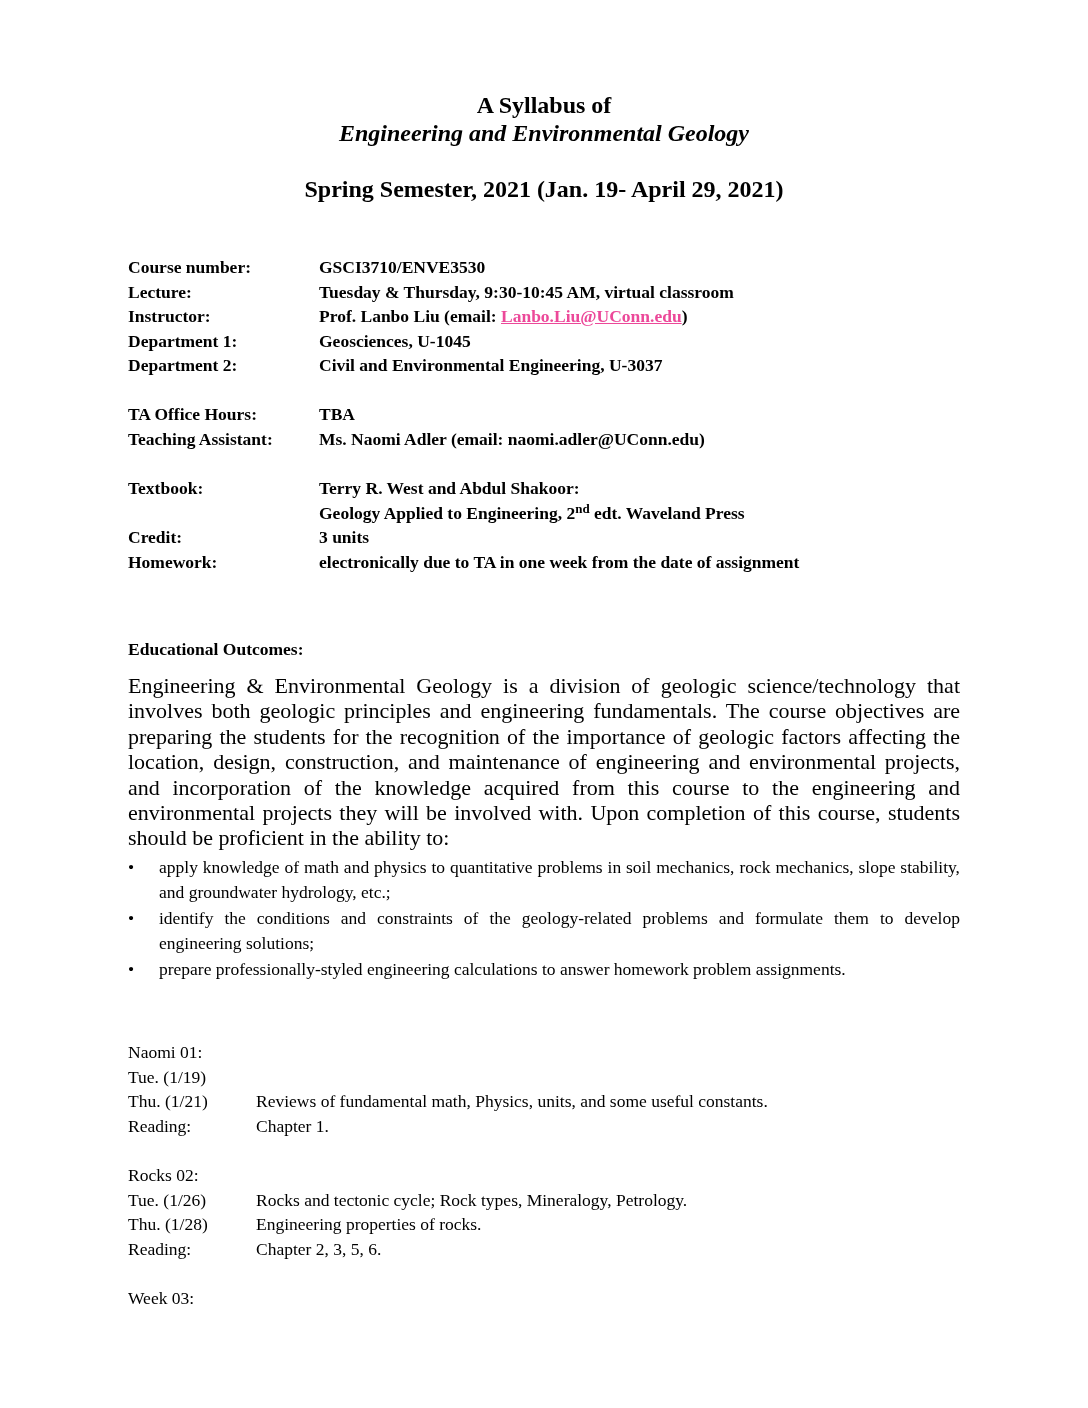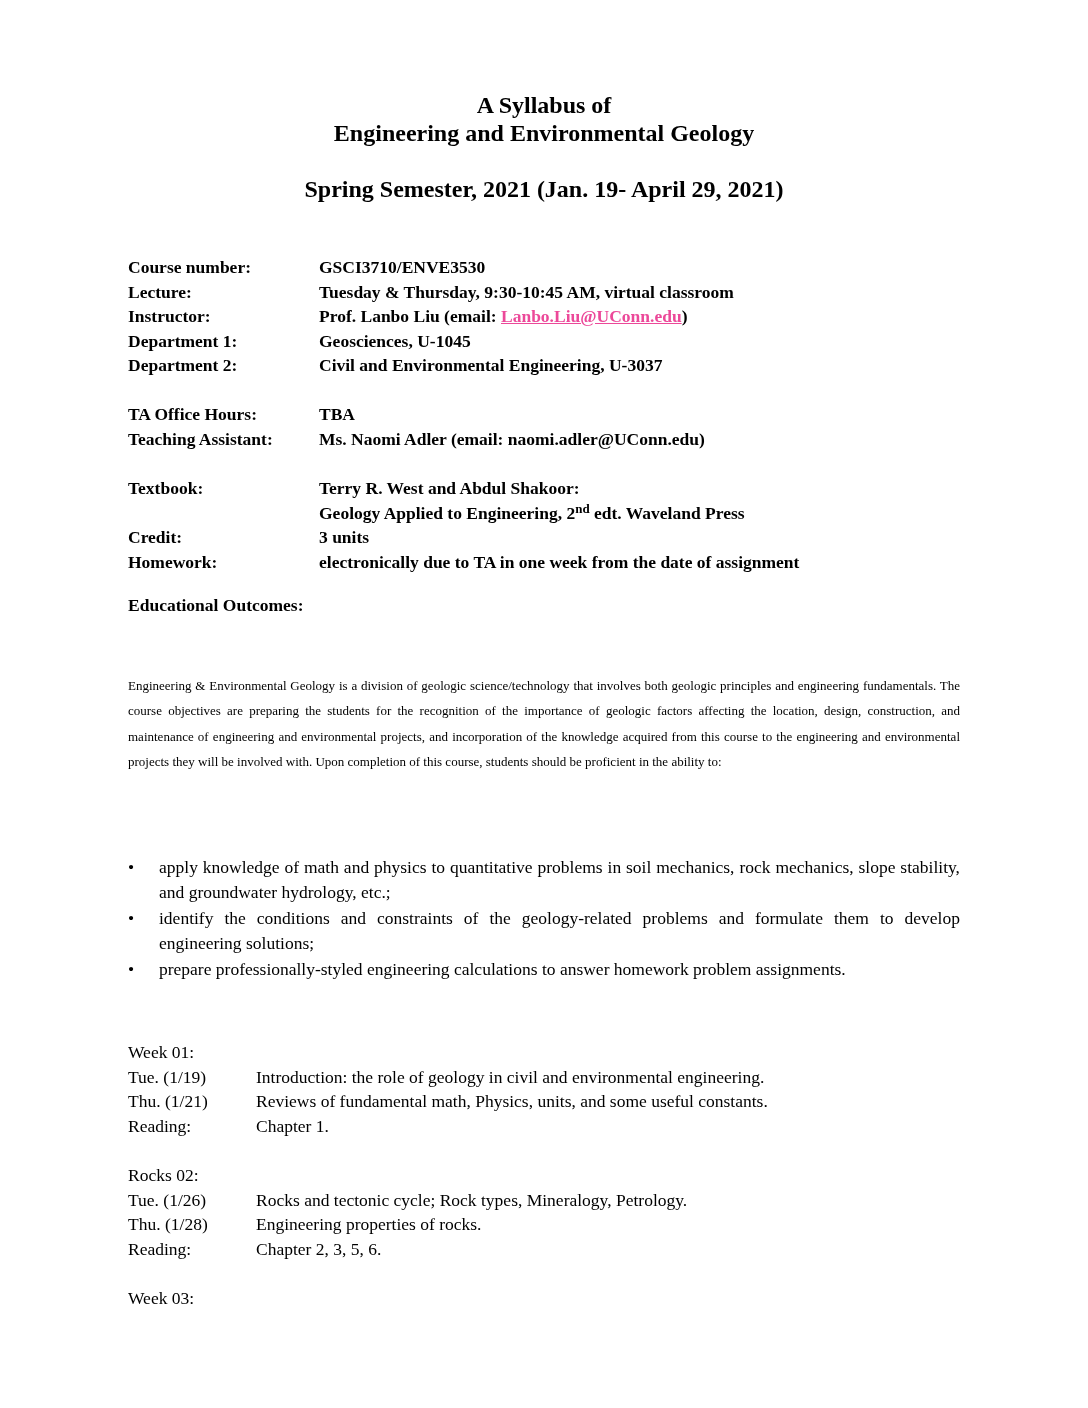--- a/index.html
+++ b/index.html
@@ -4,30 +4,30 @@
   <style>
     html, body { margin: 0; padding: 0; background: #ffffff; }
     body {
       width: 1088px; height: 1408px; position: relative; overflow: hidden;
       font-family: "Liberation Serif", "DejaVu Serif", serif;
       color: #000000;
     }
     .page { position: absolute; left: 128px; top: 0; width: 832px; }
     .title-block { text-align: center; font-weight: bold; font-size: 24px; line-height: 28px; position: absolute; left: 0; width: 832px; }
     .t1 { top: 91px; }
-    .t2 { top: 119px; }
+    .t2 { top: 119px; font-style: italic; }
     .t3 { top: 175px; }
     .info { position: absolute; left: 0; font-weight: bold; font-size: 17.5px; line-height: 24.5px; width: 832px; }
     .info-row { display: flex; white-space: nowrap; }
     .info-label { width: 191px; flex: 0 0 191px; }
     .info-value { flex: 1; }
     .info-value a { color: #ec4899; text-decoration: underline; }
     sup { font-size: 13px; line-height: 0; vertical-align: 6px; }
-    .section-head { position: absolute; left: 0; top: 593px; font-weight: bold; font-size: 17.5px; line-height: 24px; }
-    .para { position: absolute; left: 0; top: 673px; width: 832px; font-size: 13px; line-height: 25.4px; text-align: justify; }
+    .section-head { position: absolute; left: 0; top: 637px; font-weight: bold; font-size: 17.5px; line-height: 24px; }
+    .para { position: absolute; left: 0; top: 673px; width: 832px; font-size: 22px; line-height: 25.4px; text-align: justify; }
     .bullets { position: absolute; left: 0; top: 855px; width: 832px; font-size: 17.5px; line-height: 25.4px; margin: 0; padding: 0; list-style: none; }
     .bullets li { position: relative; padding-left: 31px; text-align: justify; }
     .bullets li .bullet { position: absolute; left: 0; top: 0; }
     .sched { position: absolute; left: 0; width: 832px; font-size: 17.5px; line-height: 24.5px; }
     .sched-row { display: flex; white-space: nowrap; }
     .sched-day { width: 128px; flex: 0 0 128px; }
     .sched-topic { flex: 1; }
     .w1 { top: 1040px; }
     .w2 { top: 1163px; }
     .w3 { top: 1286px; }
@@ -98,24 +98,23 @@
 
   <div class="para">Engineering &amp; Environmental Geology is a division of geologic science/technology that involves both geologic principles and engineering fundamentals. The course objectives are preparing the students for the recognition of the importance of geologic factors affecting the location, design, construction, and maintenance of engineering and environmental projects, and incorporation of the knowledge acquired from this course to the engineering and environmental projects they will be involved with. Upon completion of this course, students should be proficient in the ability to:</div>
 
   <ul class="bullets">
     <li><span class="bullet">•</span><span>apply knowledge of math and physics to quantitative problems in soil mechanics, rock mechanics, slope stability, and groundwater hydrology, etc.;</span></li>
     <li><span class="bullet">•</span><span>identify the conditions and constraints of the geology-related problems and formulate them to develop engineering solutions;</span></li>
     <li><span class="bullet">•</span><span>prepare professionally-styled engineering calculations to answer homework problem assignments.</span></li>
   </ul>
 
   <div class="sched w1">
-    <div>Week 01:</div>
+    <div>Naomi 01:</div>
     <div class="sched-row">
       <span class="sched-day">Tue. (1/19)</span>
-      <span class="sched-topic">Introduction: the role of geology in civil and environmental engineering.</span>
     </div>
     <div class="sched-row">
       <span class="sched-day">Thu. (1/21)</span>
       <span class="sched-topic">Reviews of fundamental math, Physics, units, and some useful constants.</span>
     </div>
     <div class="sched-row">
       <span class="sched-day">Reading:</span>
       <span class="sched-topic">Chapter 1.</span>
     </div>
   </div>

